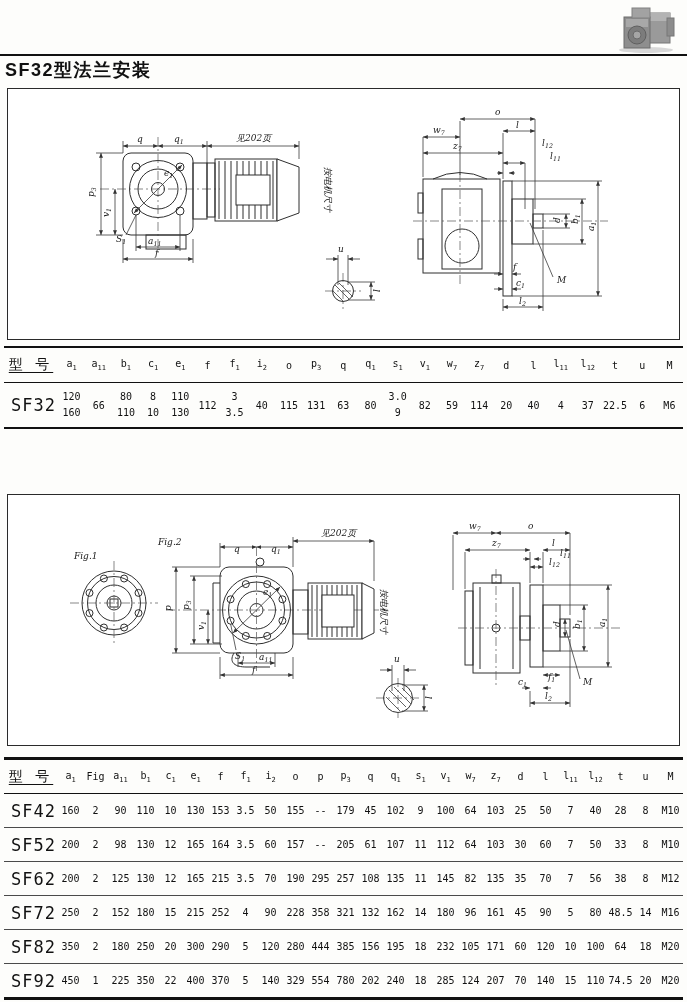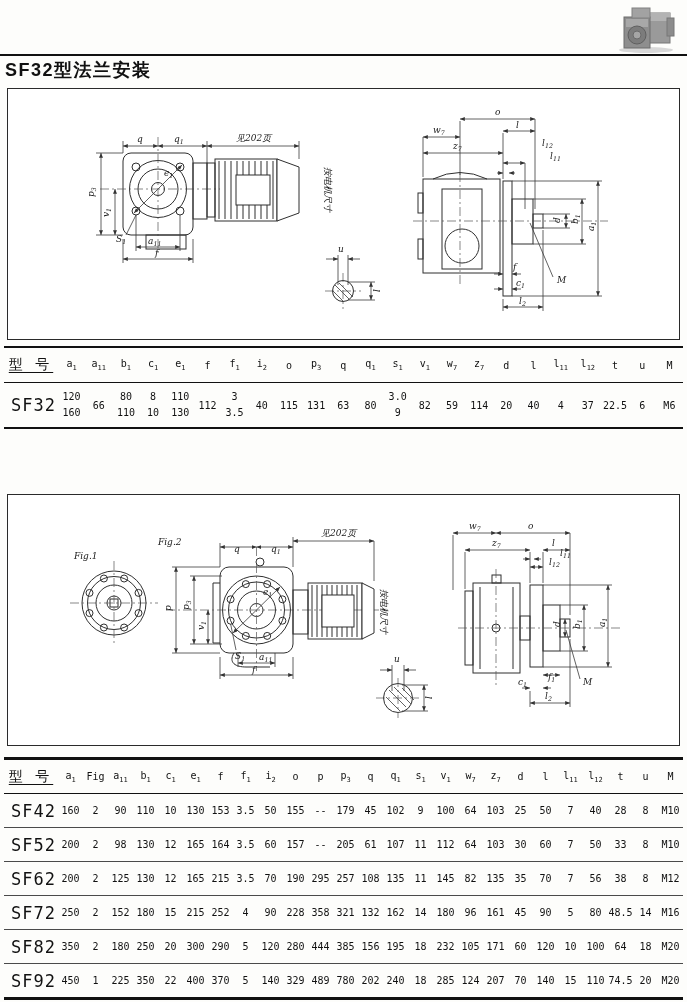--- a/index.html
+++ b/index.html
@@ -659,21 +659,21 @@
           <td>450</td>
           <td>1</td>
           <td>225</td>
           <td>350</td>
           <td>22</td>
           <td>400</td>
           <td>370</td>
           <td>5</td>
           <td>140</td>
           <td>329</td>
-          <td>489</td>
+          <td>554</td>
           <td>780</td>
           <td>202</td>
           <td>240</td>
           <td>18</td>
           <td>285</td>
           <td>124</td>
           <td>207</td>
           <td>70</td>
           <td>140</td>
           <td>15</td>

